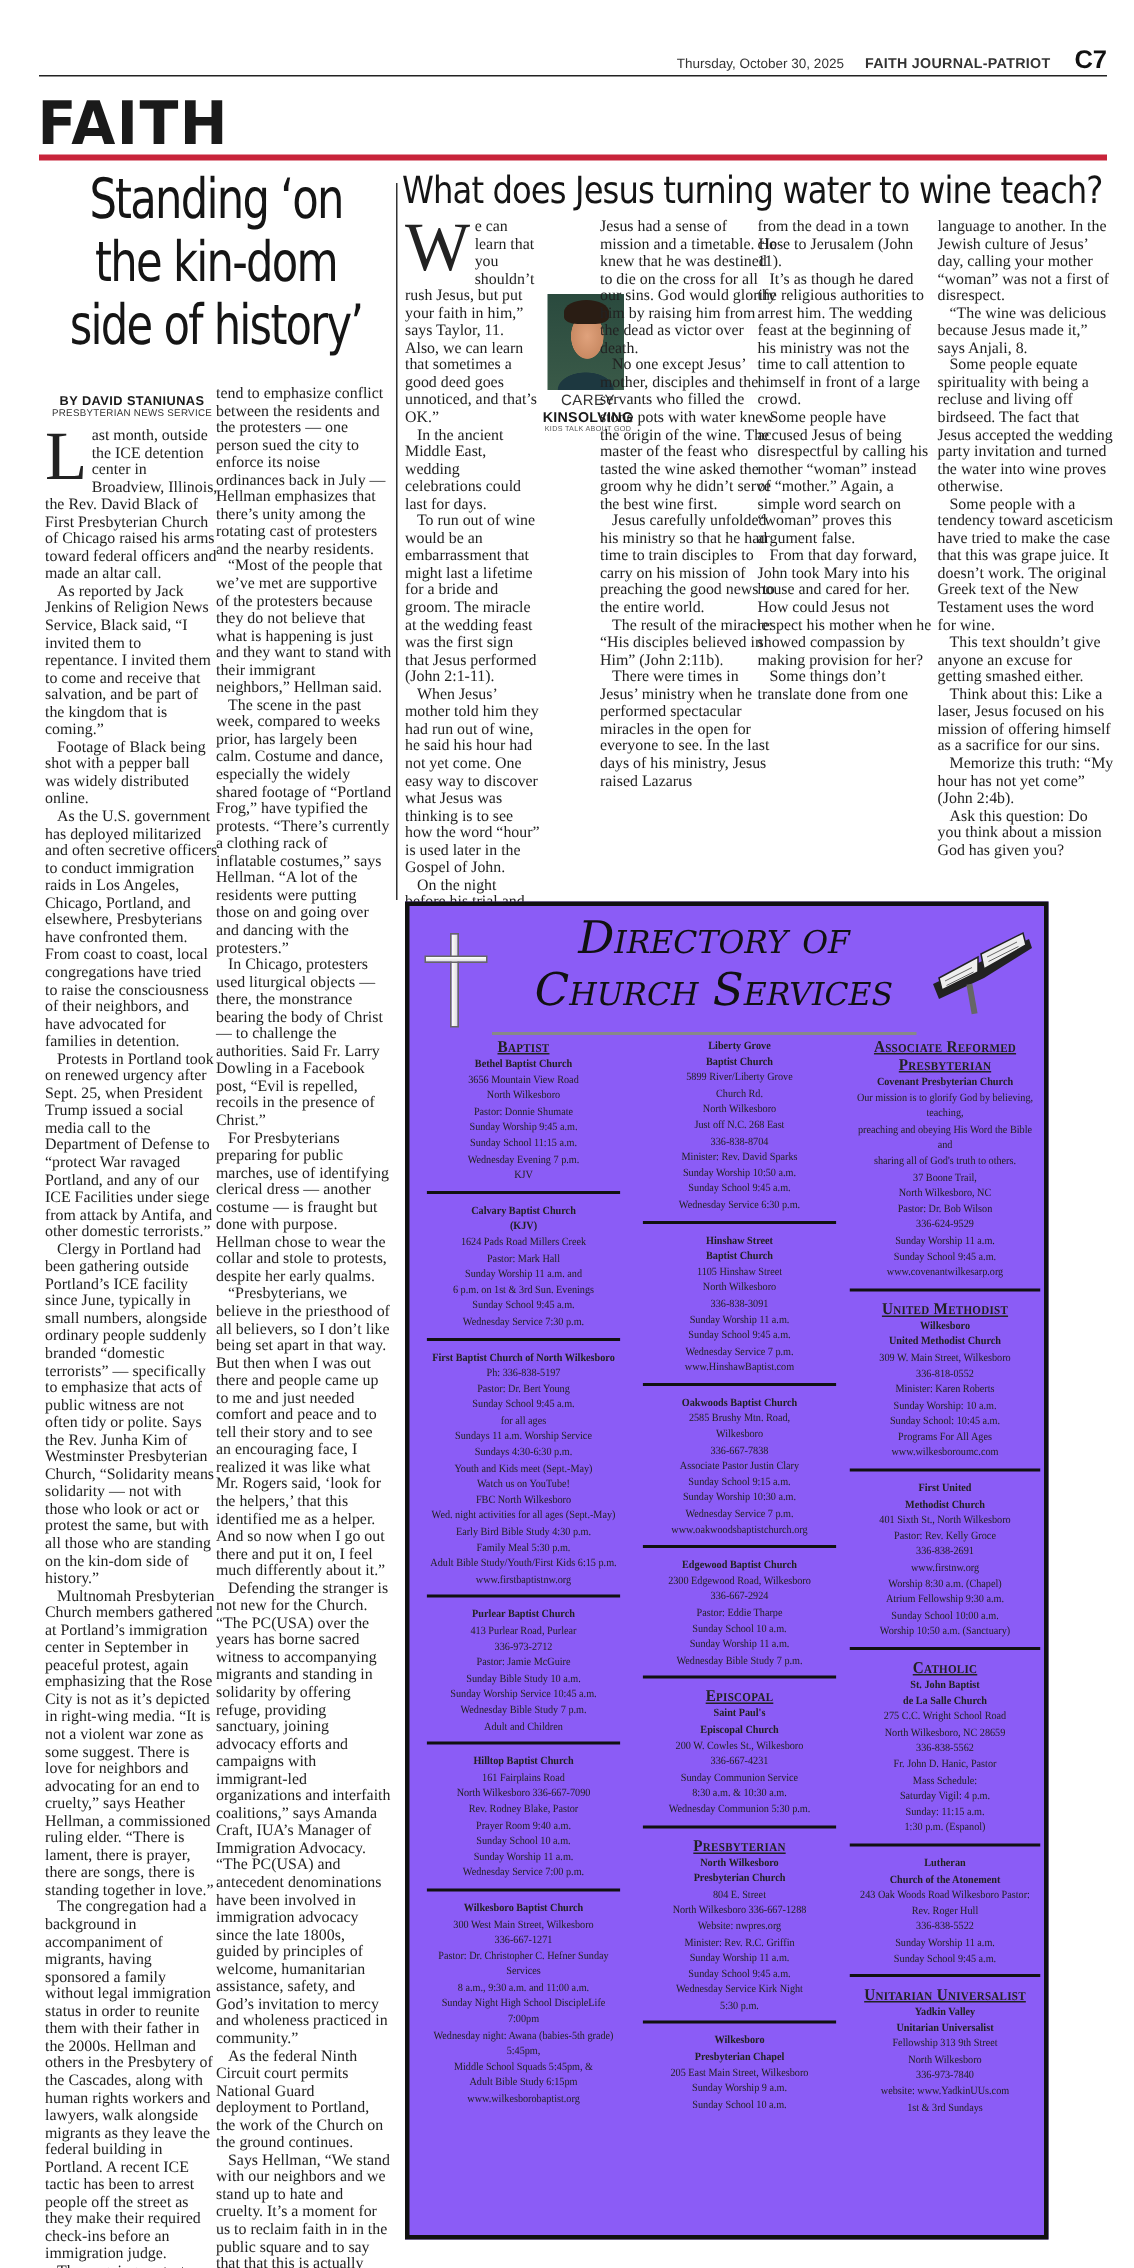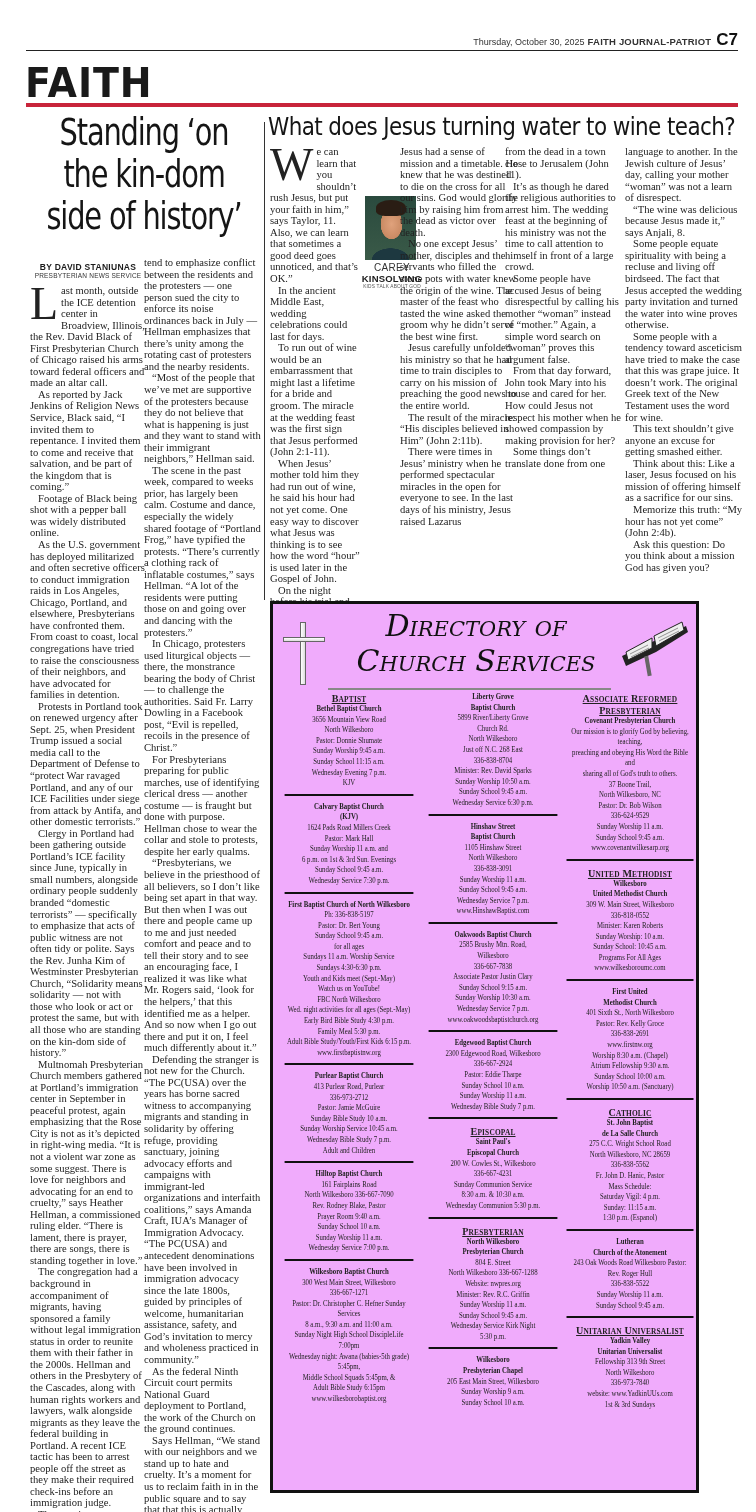--- a/index.html
+++ b/index.html
@@ -1,19 +1,19 @@
 <!DOCTYPE html>
 <html><head>
 <meta charset="utf-8">
 <style>
   * { box-sizing: border-box; margin: 0; padding: 0; }
   html, body { width: 756px; height: 1512px; background: #fff; overflow: hidden; }
   body { position: relative; font-family: "Liberation Serif", serif; color: #1a1a1a; }
 
-  .folio { position: absolute; top: 30px; right: 18px; font-family: "Liberation Sans", sans-serif; font-size: 9px; color: #333; display: flex; align-items: baseline; gap: 3px; }
+  .folio { position: absolute; top: 30px; right: 18px; font-family: "Liberation Sans", sans-serif; font-size: 9px; color: #333; display: flex; align-items: baseline; gap: 14px; }
   .folio .paper { font-weight: bold; font-size: 9.5px; letter-spacing: 0.2px; }
   .folio .page { font-weight: 700; font-size: 17px; color: #111; margin-left: 2px; }
   .top-rule { position: absolute; top: 50px; left: 26px; right: 18px; height: 1px; background: #222; }
   .section-title { position: absolute; top: 60px; left: 25px; font-family: "DejaVu Sans", sans-serif; font-weight: 900; font-size: 40px; letter-spacing: 1px; color: #1a1a1a; transform: scaleX(0.95); transform-origin: left; }
   .red-rule { position: absolute; top: 103px; left: 26px; right: 18px; height: 4px; background: #c8243a; }
 
   
   .left-article { position: absolute; top: 112px; left: 26px; width: 236px; }
   .headline-left { font-family: "DejaVu Sans", sans-serif; font-weight: normal; font-size: 37px; line-height: 42px; text-align: center; letter-spacing: -1.5px; transform: scaleX(0.78); transform-origin: center; white-space: nowrap; margin: 0 -40px; color: #151515; }
   .byline { position: absolute; top: 150px; left: 10px; width: 120px; text-align: center; }
@@ -29,21 +29,21 @@
   
   .headline-right { position: absolute; top: 112px; left: 268px; width: 488px; font-family: "DejaVu Sans", sans-serif; font-size: 25px; line-height: 30px; letter-spacing: -0.7px; white-space: nowrap; transform: scaleX(0.86); transform-origin: left; color: #151515; }
   .photo { position: absolute; top: 196px; left: 365px; width: 51px; height: 64px; background: radial-gradient(ellipse 38% 42% at 52% 44%, #e0a27c 0%, #c98a63 55%, transparent 57%), radial-gradient(ellipse 60% 30% at 50% 100%, #1d3840 60%, transparent 62%), linear-gradient(#2a4a3e, #3a5a48); }
   .photo::before { content: ""; position: absolute; top: 4px; left: 11px; width: 30px; height: 16px; background: #2a1d14; border-radius: 50% 50% 30% 30%; }
   .photo-cap { position: absolute; top: 262px; left: 361px; width: 62px; text-align: center; font-family: "Liberation Sans", sans-serif; }
   .photo-cap .first { font-size: 10px; letter-spacing: 0.3px; color: #333; }
   .photo-cap .last { font-size: 9.5px; font-weight: 900; letter-spacing: 0.2px; }
   .photo-cap .tag { font-size: 4.8px; color: #555; letter-spacing: 0.2px; }
 
   
-  .directory { position: absolute; top: 601px; left: 270px; width: 429px; height: 892px; border: 3px solid #111; background: #f0abfc; }
+  .directory { position: absolute; top: 601px; left: 270px; width: 429px; height: 892px; border: 3px solid #111; background: #8b5cf6; }
   .dir-cross { position: absolute; top: 18px; left: 10px; width: 42px; height: 63px; }
   .dir-cross .v { position: absolute; left: 17px; top: 0; width: 6px; height: 63px; border: 1px solid #666; background: linear-gradient(90deg, #fff, #ddd); }
   .dir-cross .h { position: absolute; left: 0; top: 15px; width: 42px; height: 5px; border: 1px solid #666; background: linear-gradient(#fff, #ddd); }
   .dir-title { position: absolute; top: 4px; left: 58px; width: 290px; text-align: center; font-family: "DejaVu Serif", serif; font-style: italic; color: #111; }
   .dir-title .l1 { font-size: 30px; line-height: 36px; font-variant: small-caps; letter-spacing: 0px; }
   .dir-title .l2 { font-size: 30px; line-height: 34px; font-variant: small-caps; }
   .dir-bible { position: absolute; top: 14px; left: 345px; width: 72px; height: 62px; }
   .dir-underline { position: absolute; top: 84px; left: 55px; width: 283px; height: 2px; background: #888; }
 
   .dcol { position: absolute; top: 88px; font-family: "Liberation Serif", serif; font-size: 7.4px; line-height: 10.6px; text-align: center; color: #222; transform: scaleX(0.92); }
@@ -122,21 +122,21 @@
     <p>There were times in Jesus’ ministry when he performed spectacular miracles in the open for everyone to see. In the last days of his ministry, Jesus raised Lazarus</p>
   </div>
 <div class="col" id="rcol3" style="top:146px;left:505px;width:116px;">
     <p class="noindent">from the dead in a town close to Jerusalem (John 11).</p>
     <p>It’s as though he dared the religious authorities to arrest him. The wedding feast at the beginning of his ministry was not the time to call attention to himself in front of a large crowd.</p>
     <p>Some people have accused Jesus of being disrespectful by calling his mother “woman” instead of “mother.” Again, a simple word search on “woman” proves this argument false.</p>
     <p>From that day forward, John took Mary into his house and cared for her. How could Jesus not respect his mother when he showed compassion by making provision for her?</p>
     <p>Some things don’t translate done from one</p>
   </div>
 <div class="col" id="rcol4" style="top:146px;left:625px;width:118px;">
-    <p class="noindent">language to another. In the Jewish culture of Jesus’ day, calling your mother “woman” was not a learn of disrespect.</p>
+    <p class="noindent">language to another. In the Jewish culture of Jesus’ day, calling your mother “woman” was not a first of disrespect.</p>
     <p>“The wine was delicious because Jesus made it,” says Anjali, 8.</p>
     <p>Some people equate spirituality with being a recluse and living off birdseed. The fact that Jesus accepted the wedding party invitation and turned the water into wine proves otherwise.</p>
     <p>Some people with a tendency toward asceticism have tried to make the case that this was grape juice. It doesn’t work. The original Greek text of the New Testament uses the word for wine.</p>
     <p>This text shouldn’t give anyone an excuse for getting smashed either.</p>
     <p>Think about this: Like a laser, Jesus focused on his mission of offering himself as a sacrifice for our sins.</p>
     <p>Memorize this truth: “My hour has not yet come” (John 2:4b).</p>
     <p>Ask this question: Do you think about a mission God has given you?</p>
   </div>
 
 <div class="directory">

